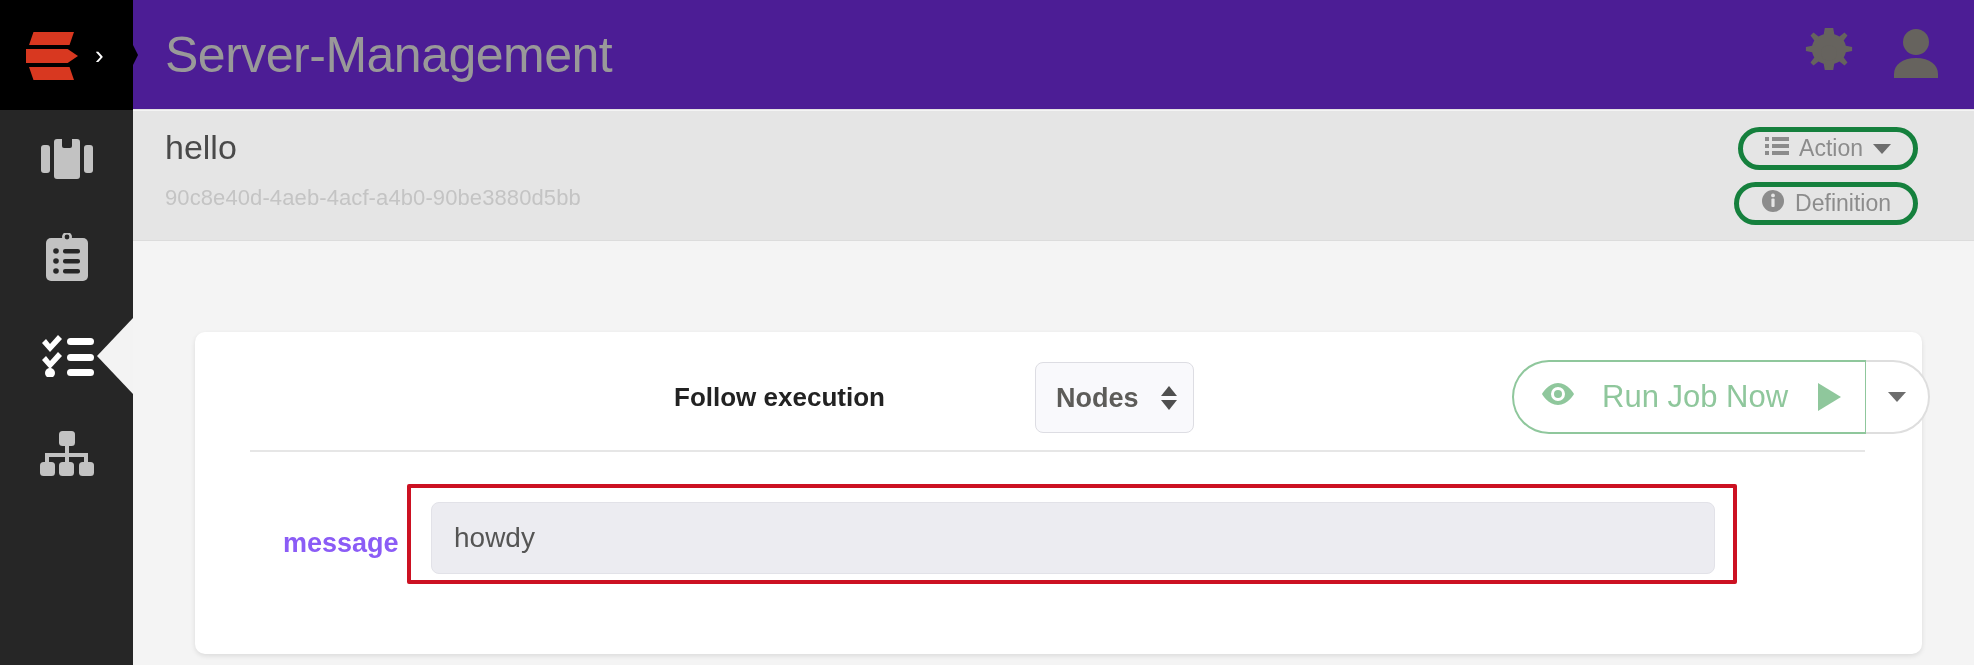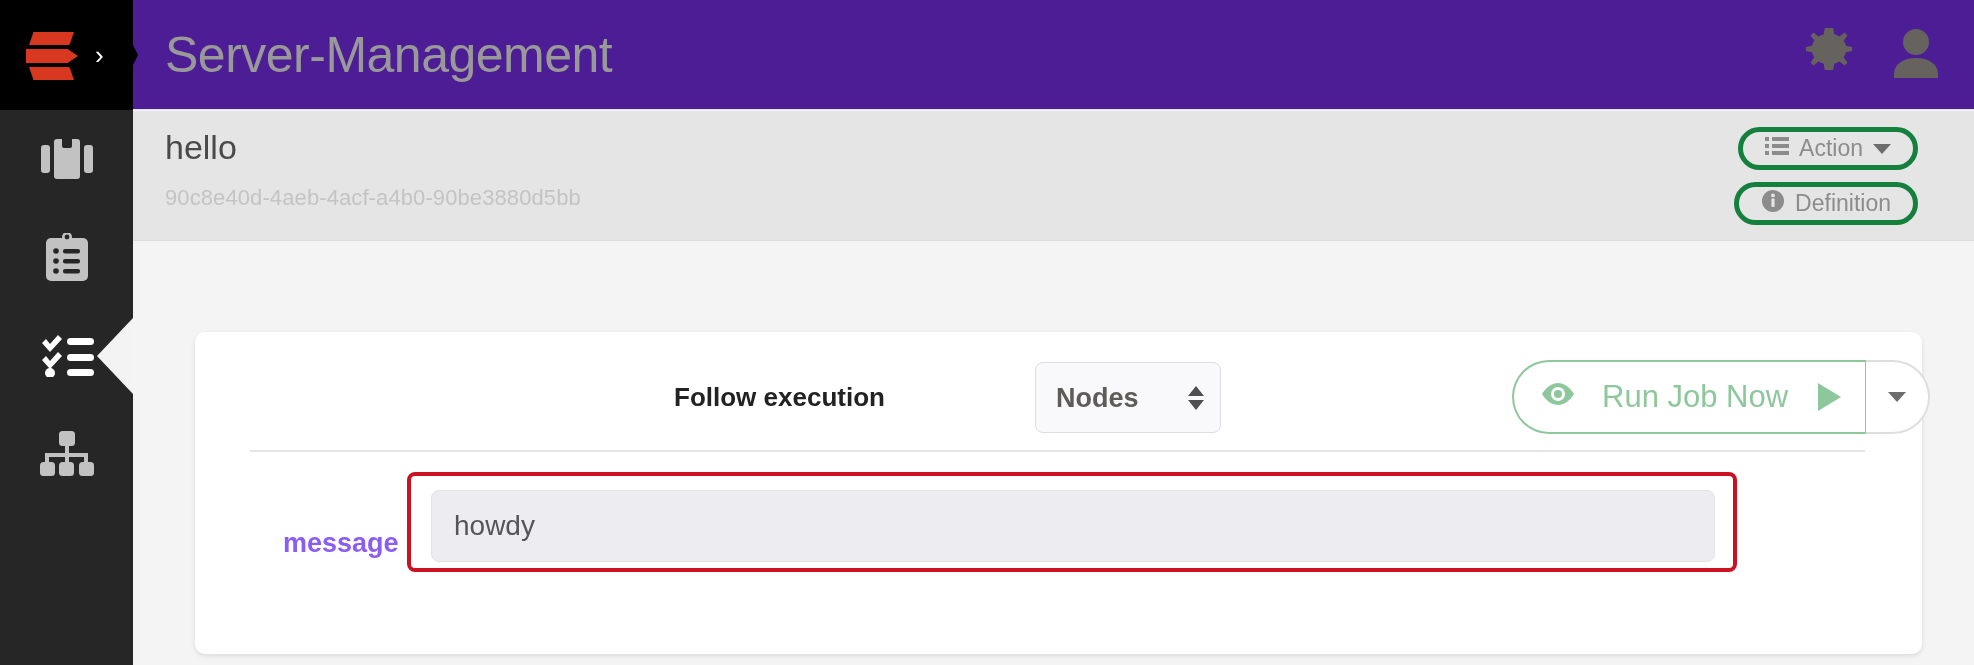--- a/index.html
+++ b/index.html
@@ -223,21 +223,21 @@
     font-size: 26px;
     font-weight: bold;
     color: #222222;
     white-space: nowrap;
     margin-left: 24px;
   }
   #follow-select {
     position: absolute;
     left: 840px;
     top: 6px;
-    width: 186px;
+    width: 159px;
     height: 71px;
     background: #f9f9fc;
     border: 1px solid #dddde3;
     border-radius: 8px;
     cursor: pointer;
   }
   #follow-select-value {
     position: absolute;
     left: 20px;
     top: 50%;
@@ -335,25 +335,25 @@
     left: 88px;
     top: 40px;
     font-size: 27px;
     font-weight: bold;
     color: #8b5cf6;
     margin-top: 16px;
   }
   #message-highlight {
     position: absolute;
     left: 212px;
-    top: 0;
+    top: 12px;
     width: 1330px;
     height: 100px;
     border: 4px solid #cc1122;
-    border-radius: 8px;
+    border-radius: 2px;
   }
   #message-input {
     position: absolute;
     left: 20px;
     top: 14px;
     width: 1284px;
     height: 72px;
     background: #ececf1;
     border: 1px solid #e2e2e8;
     border-radius: 8px;

